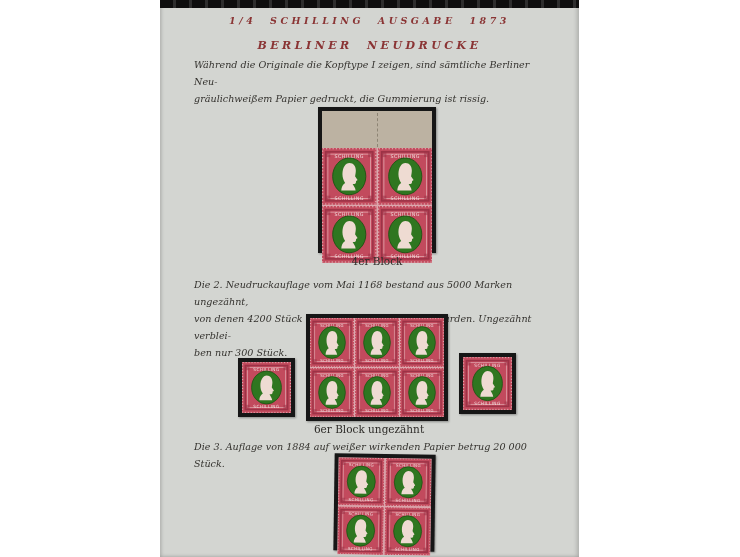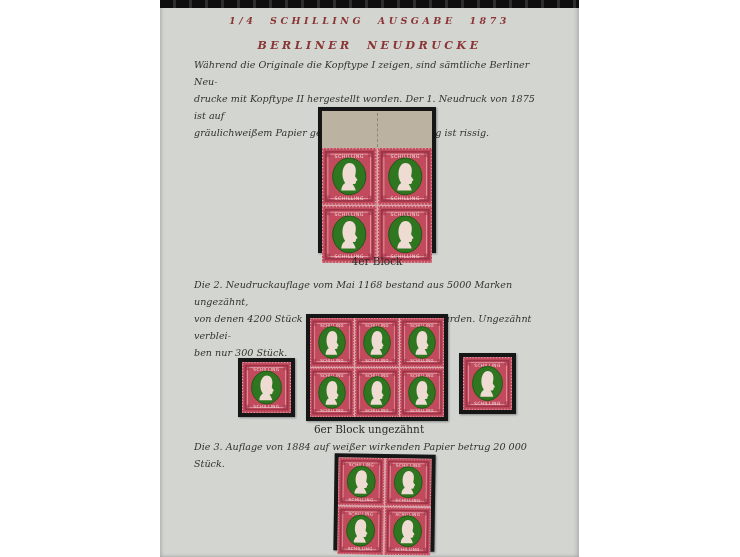--- a/index.html
+++ b/index.html
@@ -58,21 +58,20 @@
 
     <div class="binder-strip"></div>
 
     <div class="page-title">
       <div class="t1">1/4 SCHILLING AUSGABE 1873</div>
       <div class="t2">BERLINER NEUDRUCKE</div>
     </div>
 
     <div class="para para-1">
       <div>Während die Originale die Kopftype I zeigen, sind sämtliche Berliner Neu-</div>
-      <div>drucke mit Kopftype II hergestellt worden. Der 1. Neudruck von 1875 ist auf</div>
       <div>gräulichweißem Papier gedruckt, die Gummierung ist rissig.</div>
     </div>
 
     <div class="mount mount-block-top">
       <div class="sheet-margin"></div>
       <div class="stamp-grid" style="grid-template-columns: repeat(2, 1fr); grid-template-rows: repeat(2, 1fr);">
           <div class="stamp">
 <svg viewBox="0 0 48 50" preserveAspectRatio="none" xmlns="http://www.w3.org/2000/svg">
   <rect x="0" y="0" width="48" height="50" fill="#c24a5d"></rect>
   <rect x="0.6" y="0.6" width="46.8" height="48.8" fill="none" stroke="#efe3df" stroke-width="0.9" stroke-dasharray="1.1 1.8" opacity="0.75"></rect>

